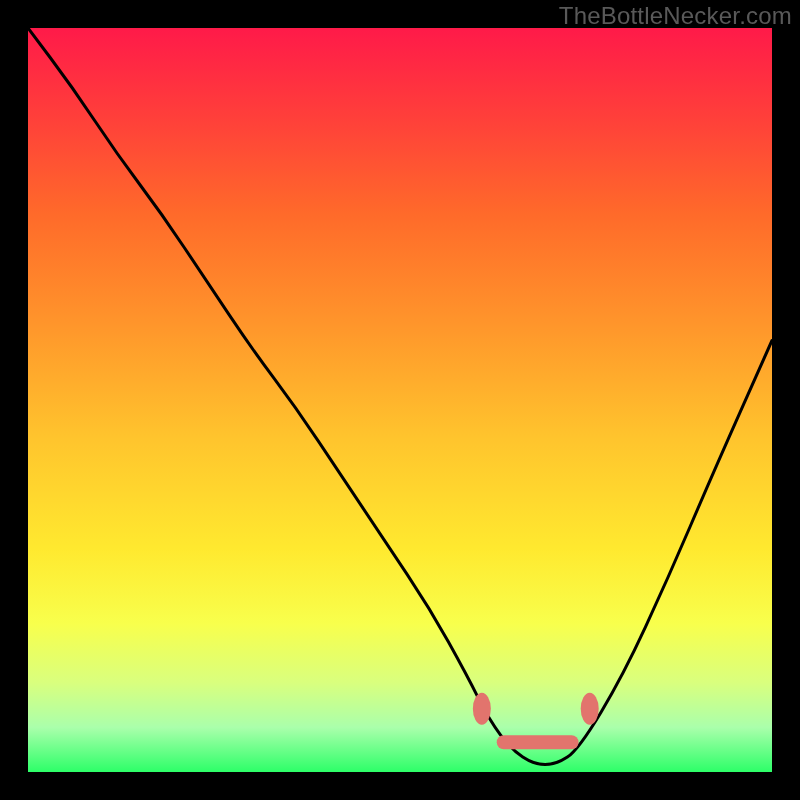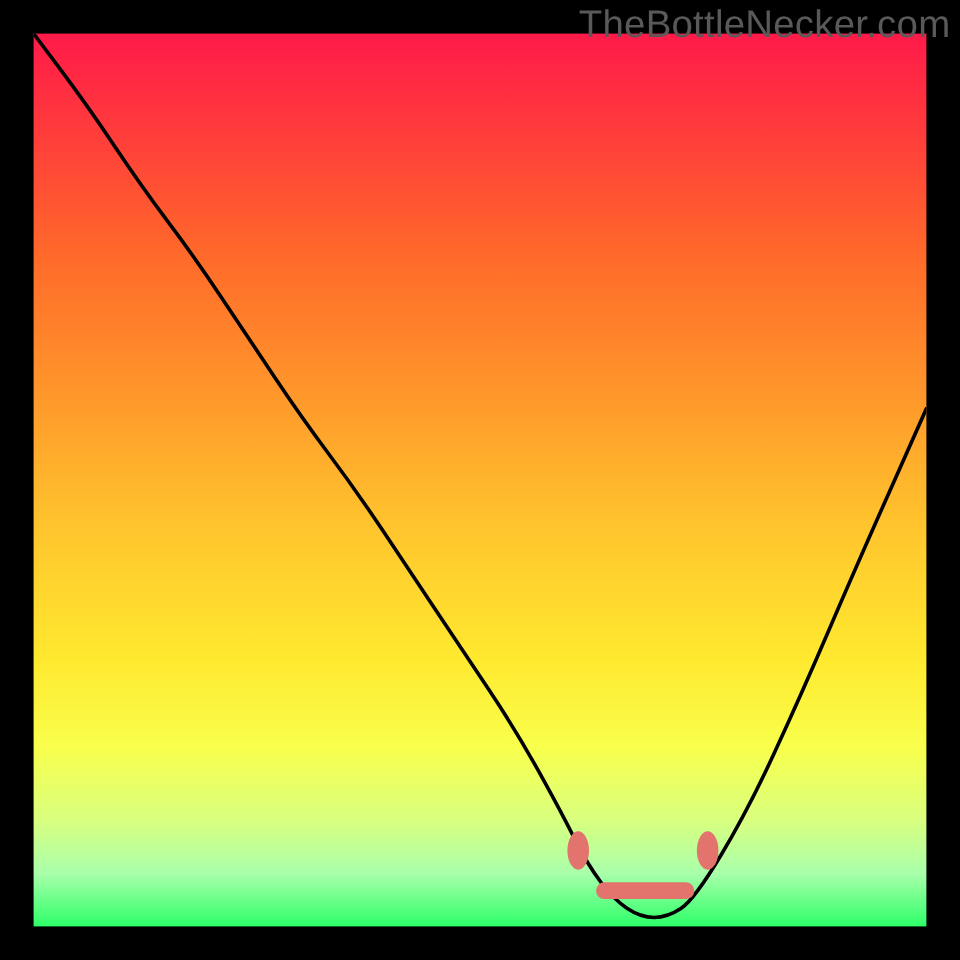--- a/index.html
+++ b/index.html
@@ -14,21 +14,21 @@
   .chart-wrap {
     position: relative;
     width: 800px;
     height: 800px;
   }
   .watermark {
     position: absolute;
     top: 2px;
     right: 8px;
     color: #595959;
-    font-size: 32px;
+    font-size: 24px;
     font-weight: 500;
     letter-spacing: 0.2px;
     z-index: 10;
   }
   svg {
     position: absolute;
     top: 0;
     left: 0;
   }
 </style>

